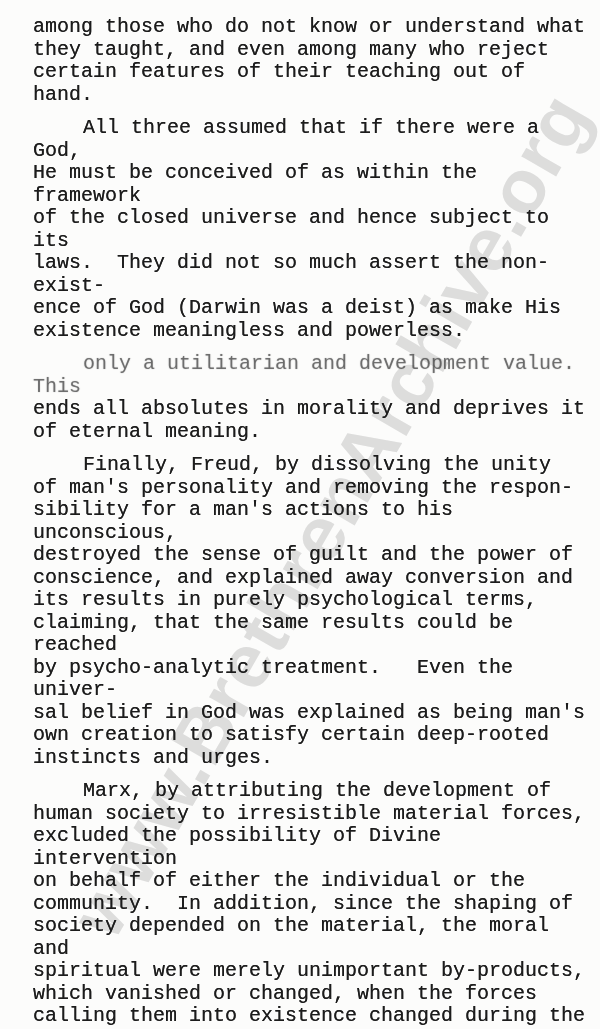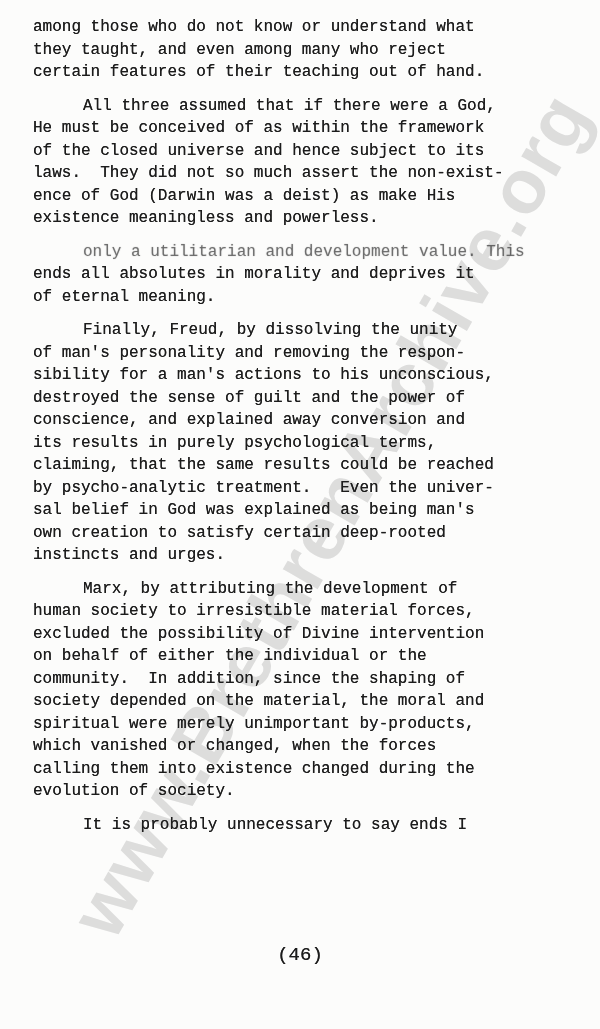--- a/index.html
+++ b/index.html
@@ -37,21 +37,21 @@
   }
   .text-block {
     position: absolute;
     left: 33px;
     top: 16px;
     width: 562px;
     z-index: 1;
   }
   .para {
     margin: 0 0 11px 0;
-    font-size: 16px;
+    font-size: 20px;
     line-height: 22.5px;
     white-space: pre-wrap;
     text-shadow: 0 0 0.6px rgba(25, 25, 25, 0.85);
   }
   .para span {
     white-space: pre-wrap;
   }
   .indent {
     text-indent: 50px;
   }
@@ -116,15 +116,14 @@
 society depended on the material, the moral and
 spiritual were merely unimportant by-products,
 which vanished or changed, when the forces
 calling them into existence changed during the
 evolution of society.</p>
 
     <p class="para indent">It is probably unnecessary to say ends I</p>
 
   </div>
 
-  <div class="page-number">(46)</div>
 
 </div>
 
 </body></html>

